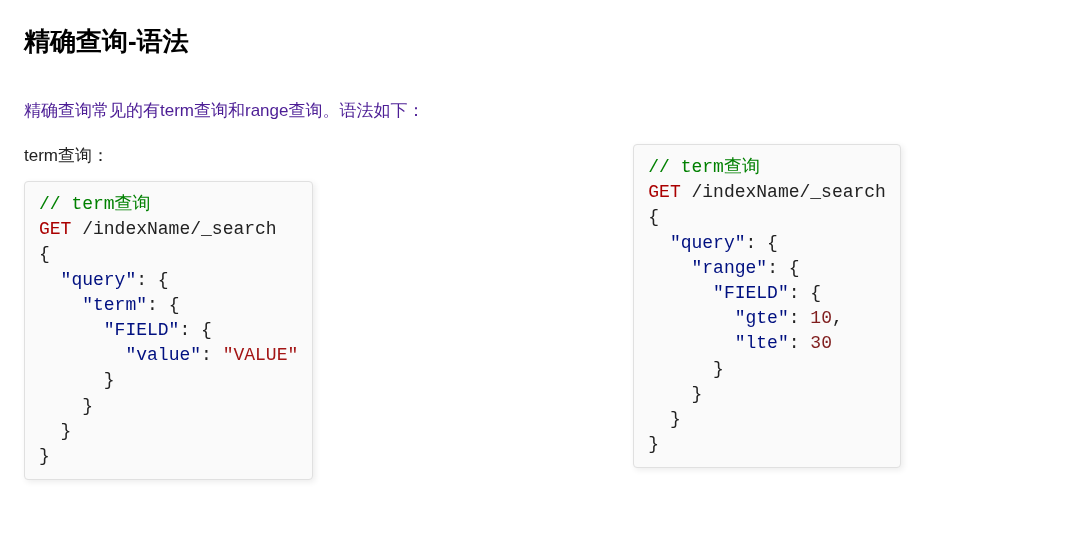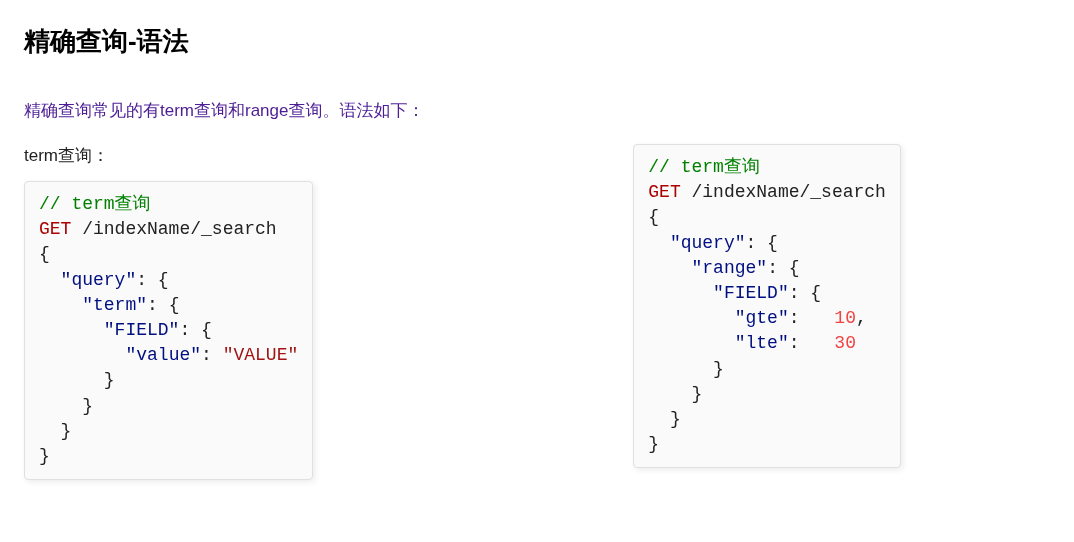--- a/index.html
+++ b/index.html
@@ -48,21 +48,21 @@
       font-size: 18px;
       line-height: 1.4;
       white-space: pre;
       color: #000;
     }
     .tok-comment { color: #008000; }
     .tok-method  { color: #aa0000; }
     .tok-path    { color: #222; }
     .tok-key     { color: #001080; }
     .tok-string  { color: #a31515; }
-    .tok-number  { color: #ef4444; margin-left: 24px; }
+    .tok-number  { color: #7f1d1d; }
     .tok-punct   { color: #222; }
   </style>
 </head>
 <body>
 
 <h2 class="heading">精确查询-语法</h2>
 
 <p class="intro">精确查询常见的有term查询和range查询。语法如下：</p>
 
 <div class="columns">

